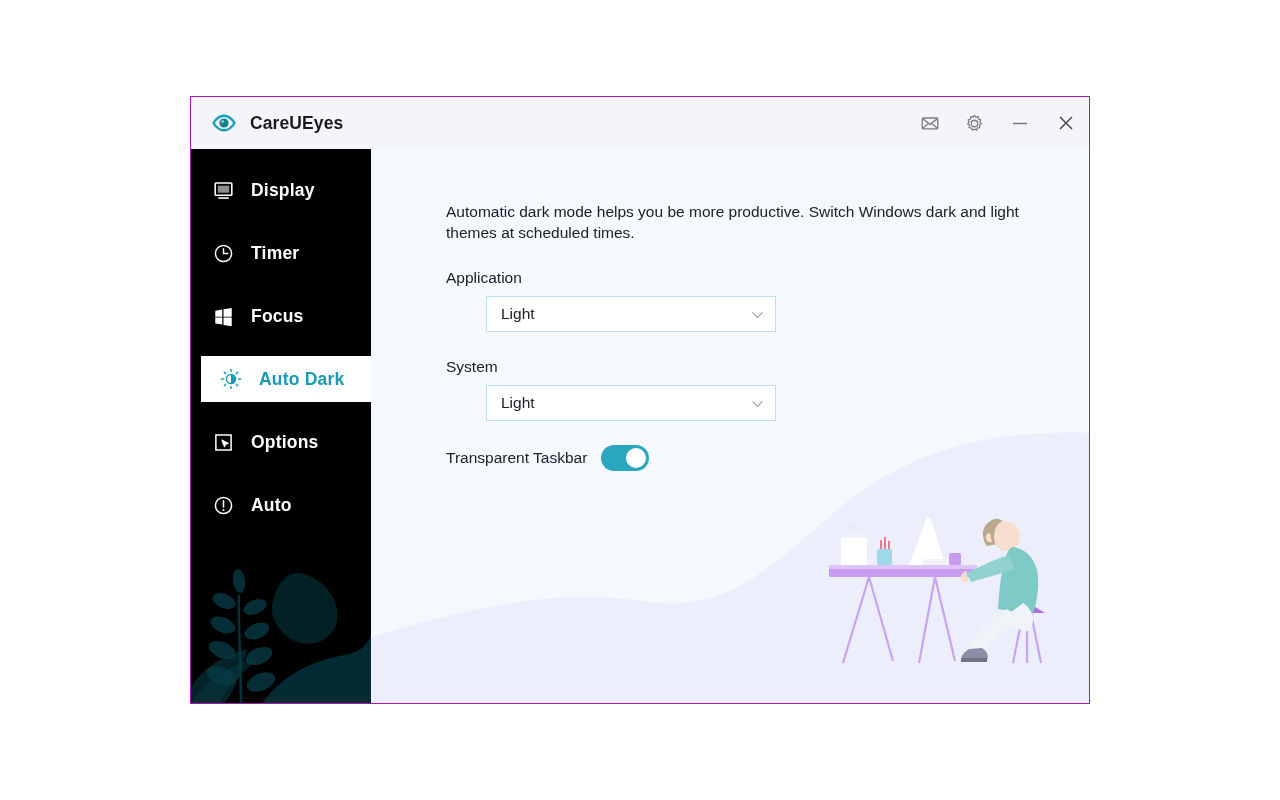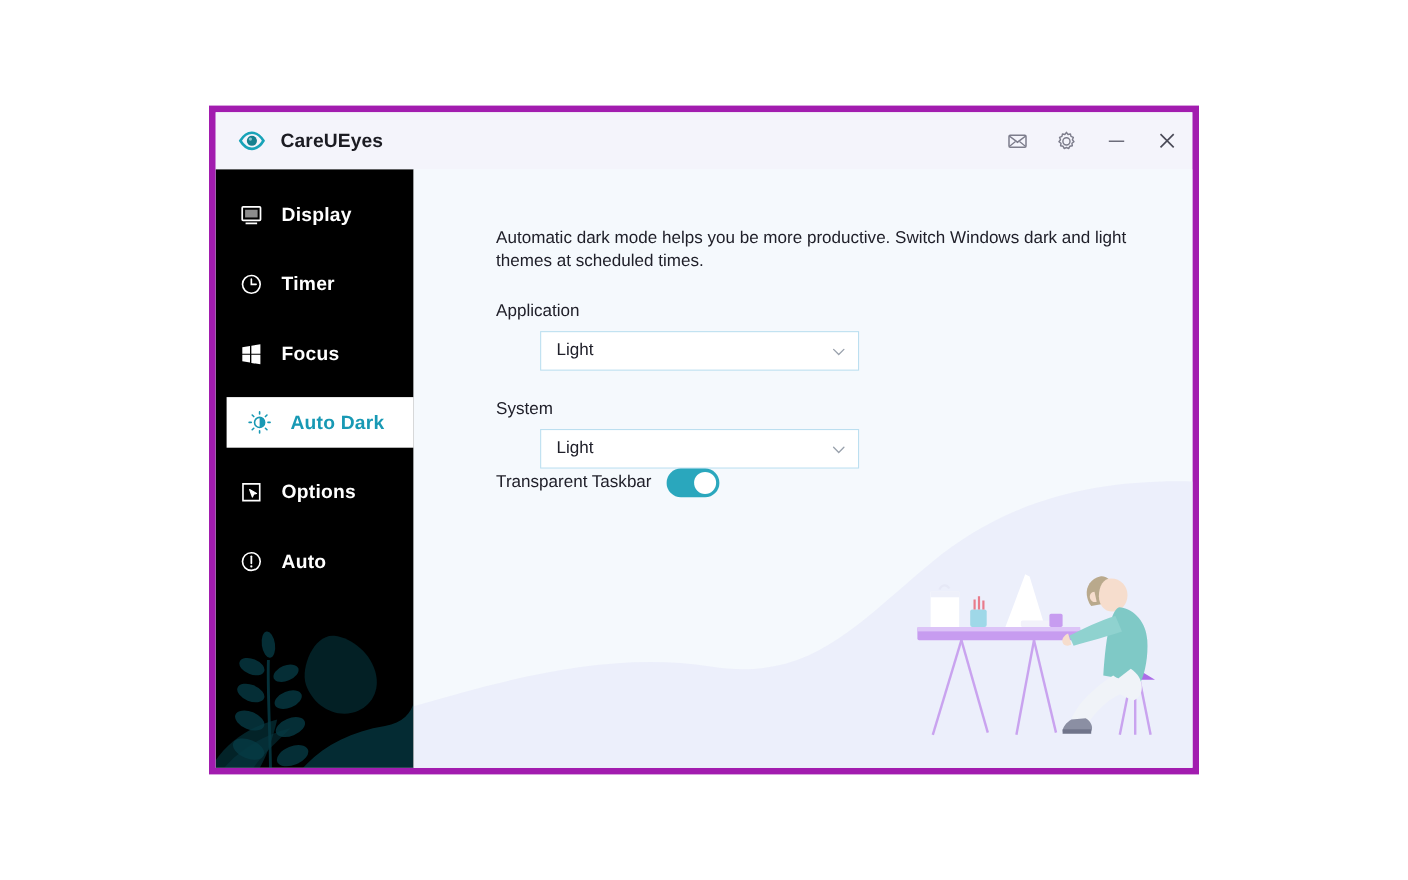--- a/index.html
+++ b/index.html
@@ -13,21 +13,21 @@
   }
 
   
   #app-window {
     position: absolute;
     left: 190px;
     top: 96px;
     width: 900px;
     height: 608px;
     background: #f5f9fd;
-    border: 6px solid #a21caf;
+    border: 1px solid #a21caf;
     overflow: hidden;
   }
 
   
   #title-bar {
     position: absolute;
     left: 0; top: 0;
     width: 100%;
     height: 52px;
     background: #f4f4fb;
@@ -162,20 +162,21 @@
     margin-left: 40px;
   }
   .dropdown-value {
     font-size: 15.5px;
     color: #20202a;
     flex: 1;
   }
   .chevron { color: #9aa2ad; display: flex; align-items: center; }
 
   #toggle-row {
+    margin-top: 24px;
     display: flex;
     align-items: center;
   }
   #toggle-label {
     font-size: 15.5px;
     color: #20202a;
   }
   .switch {
     margin-left: 14px;
     width: 48px; height: 26px;

